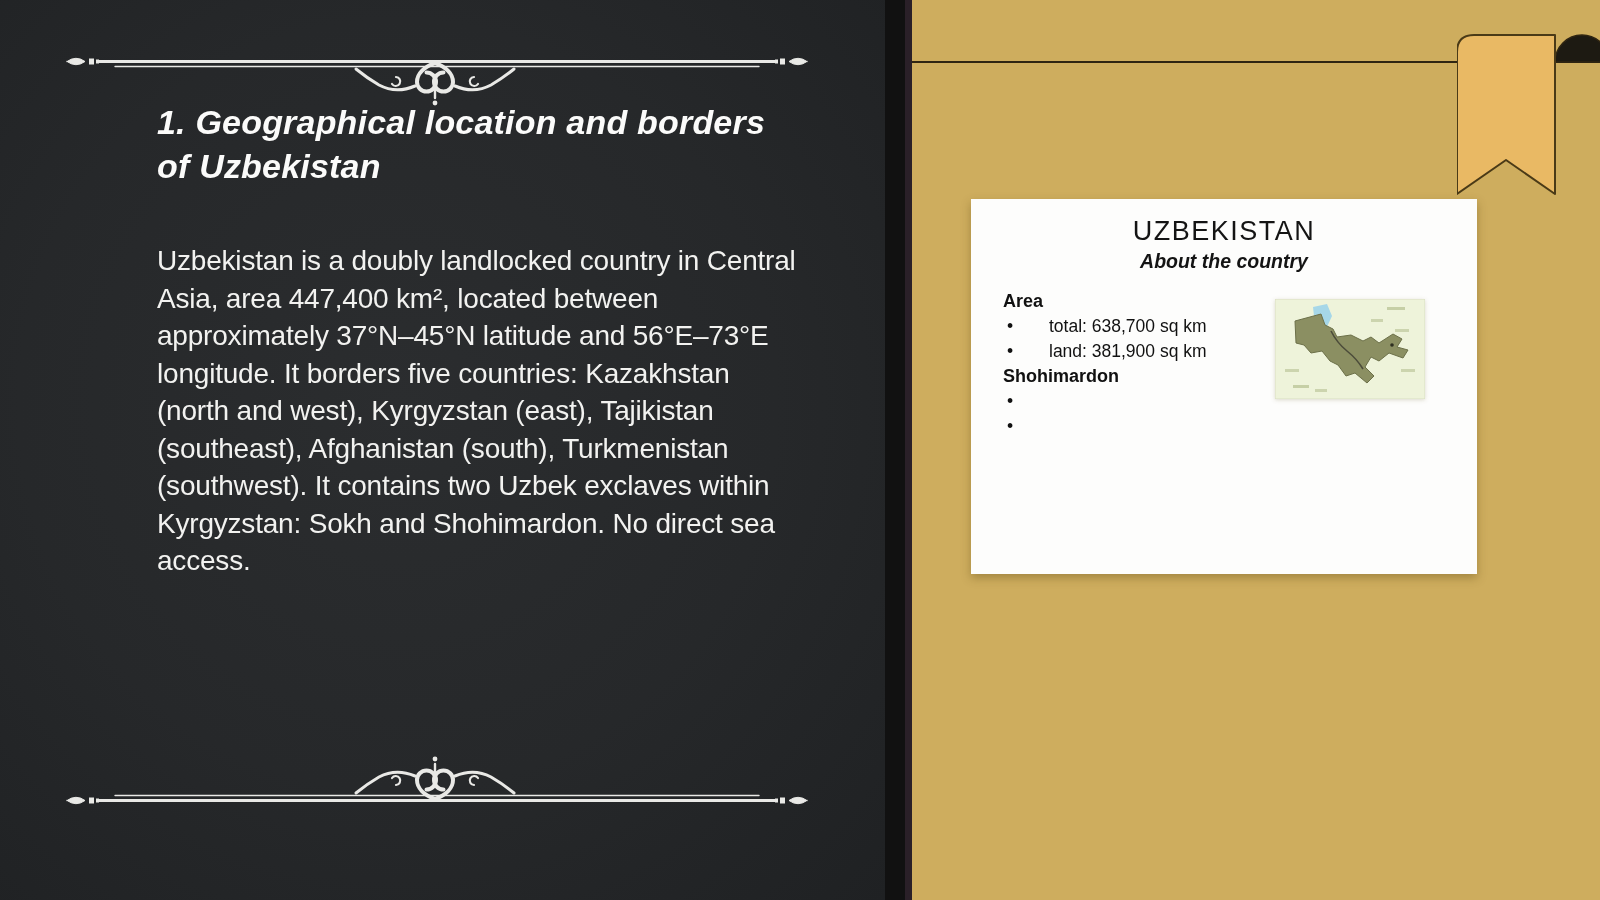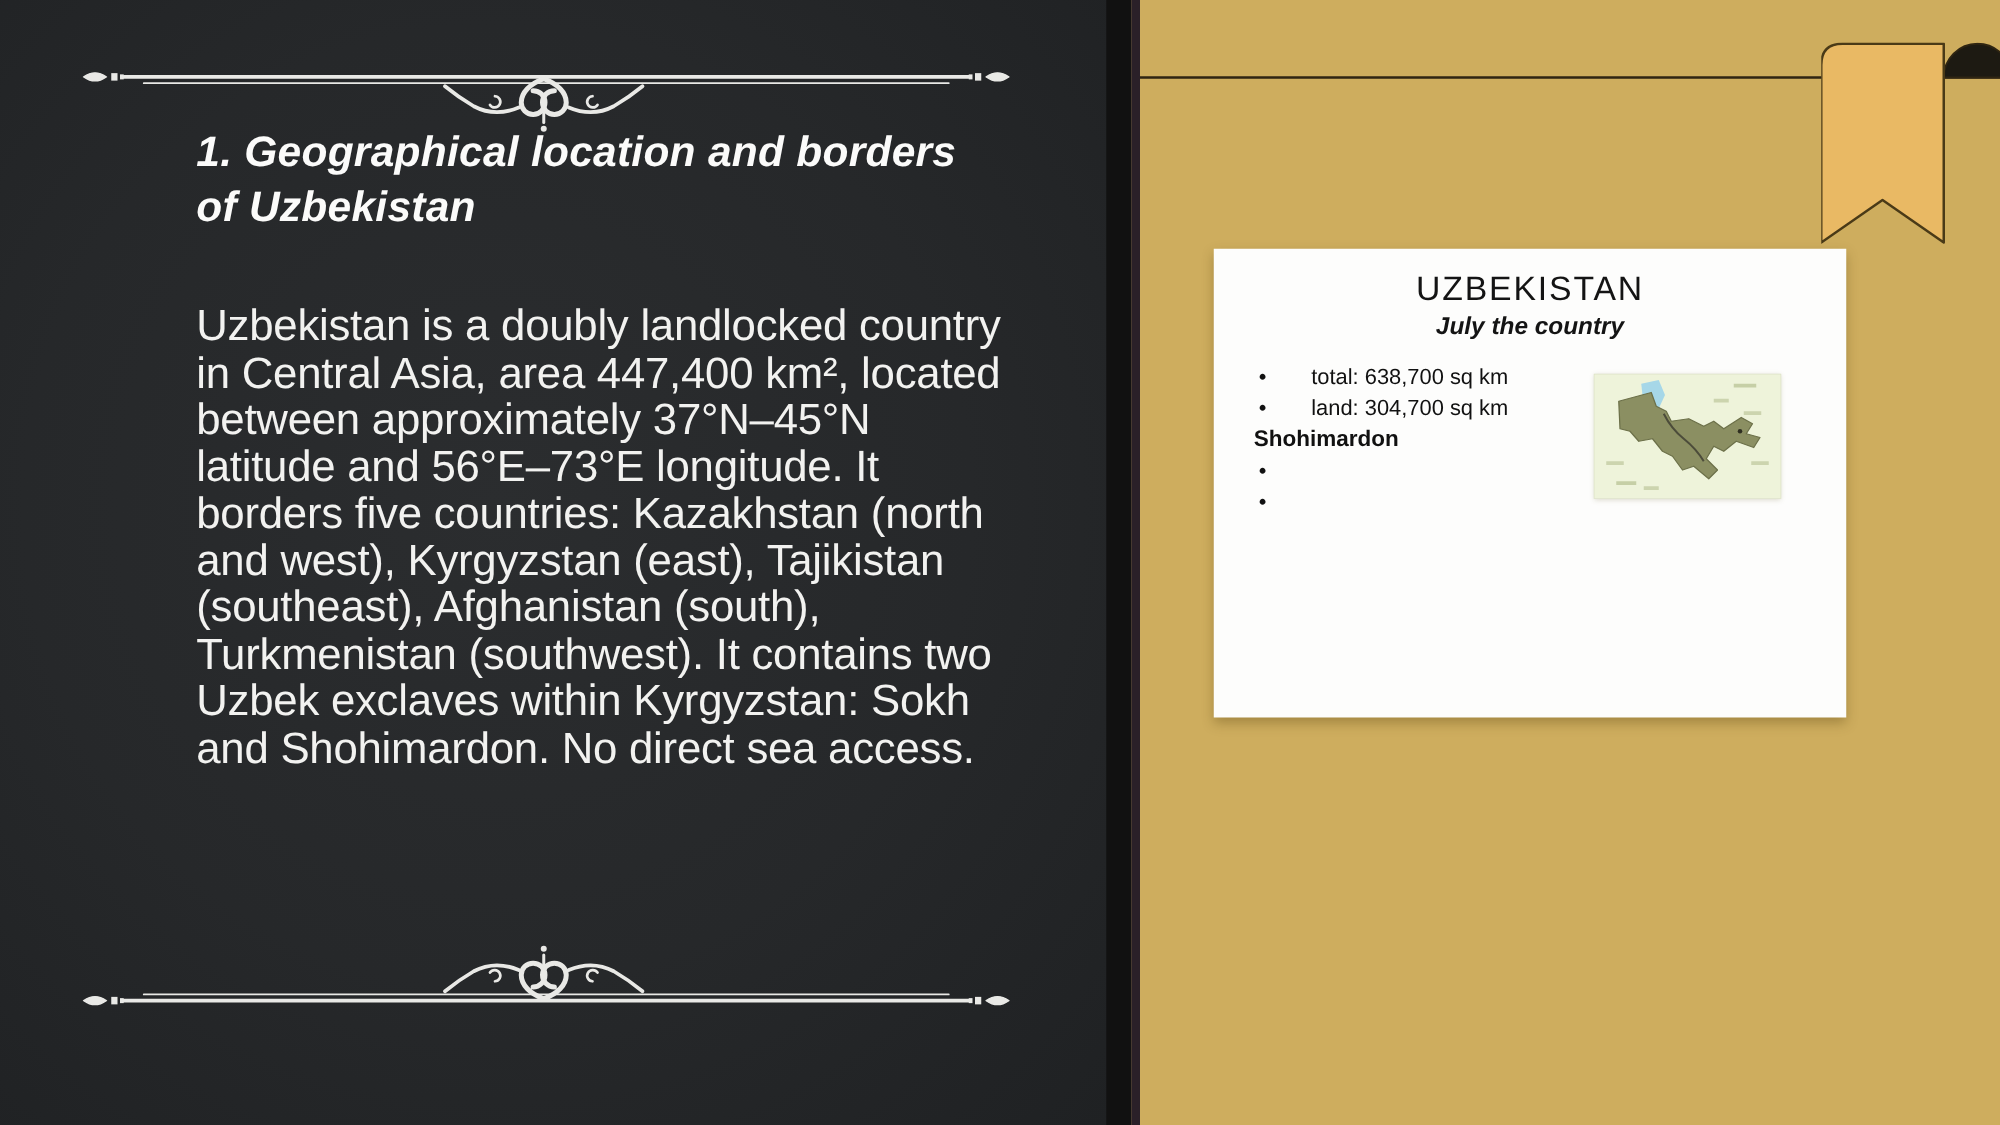--- a/index.html
+++ b/index.html
@@ -16,21 +16,21 @@
   .ornament{position:absolute;left:65px;width:744px;height:62px;}
   .ornament.top{top:48px;}
   .ornament.bottom{top:752px;transform:scaleY(-1);}
   .slide-title{
     position:absolute;left:157px;top:100px;width:620px;margin:0;
     font-size:34px;line-height:44px;font-weight:bold;font-style:italic;
     color:#fbfbfa;letter-spacing:.2px;
   }
   .slide-body{
     position:absolute;left:157px;top:242px;width:648px;margin:0;
-    font-size:35px;line-height:37.5px;font-weight:400;
+    font-size:28px;line-height:37.5px;font-weight:400;
     color:#f2f2f0;letter-spacing:-0.2px;
   }
   
   .right-panel{
     position:relative;flex:1;height:100%;
     background:#cead5e;
     border-left:7px solid #2a2028;
   }
   .page-rule{
     position:absolute;left:0;right:0;top:61px;height:2px;
@@ -126,31 +126,32 @@
     <svg class="bookmark" viewBox="0 0 160 165">
 
       <path d="M98,28 a27,27 0 0,1 54,0 Z" fill="#1d1a12" stroke="#2f2512" stroke-width="1.5"></path>
 
       <path d="M17,1 H98 V160 L49,126 L0,160 V18 Q0,1 17,1 Z" fill="#e9b964" stroke="#4a3a17" stroke-width="2" stroke-linejoin="round"></path>
     </svg>
 
     <div class="card">
 
       <div class="card-title">UZBEKISTAN</div>
-      <div class="card-subtitle">July the country</div>
+      <div class="card-subtitle">About the country</div>
 
       <div class="card-sections">
 
+        <div class="sec-heading">Area</div>
         <div class="bullet-row">
           <span class="bullet-glyph">•</span>
           <span class="bullet-text">total: 638,700 sq km</span>
         </div>
         <div class="bullet-row">
           <span class="bullet-glyph">•</span>
-          <span class="bullet-text">land: 304,700 sq km</span>
+          <span class="bullet-text">land: 381,900 sq km</span>
         </div>
 
         <div class="sec-heading">Shohimardon</div>
         <div class="bullet-row">
           <span class="bullet-glyph">•</span>
         </div>
 
         <div class="bullet-row">
           <span class="bullet-glyph">•</span>
         </div>

